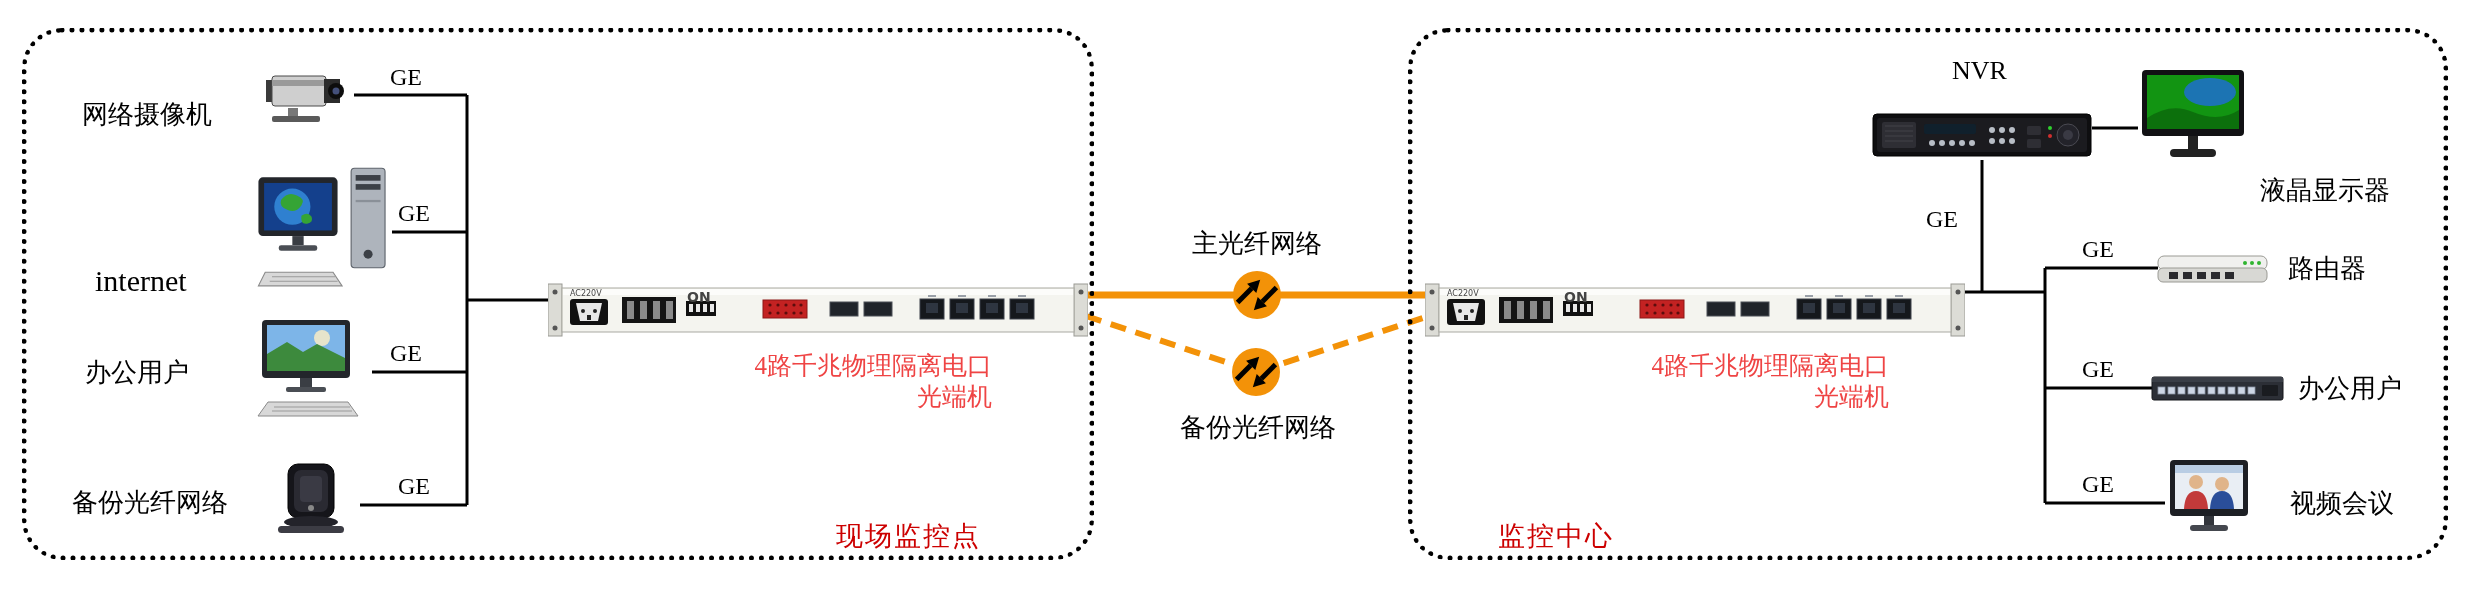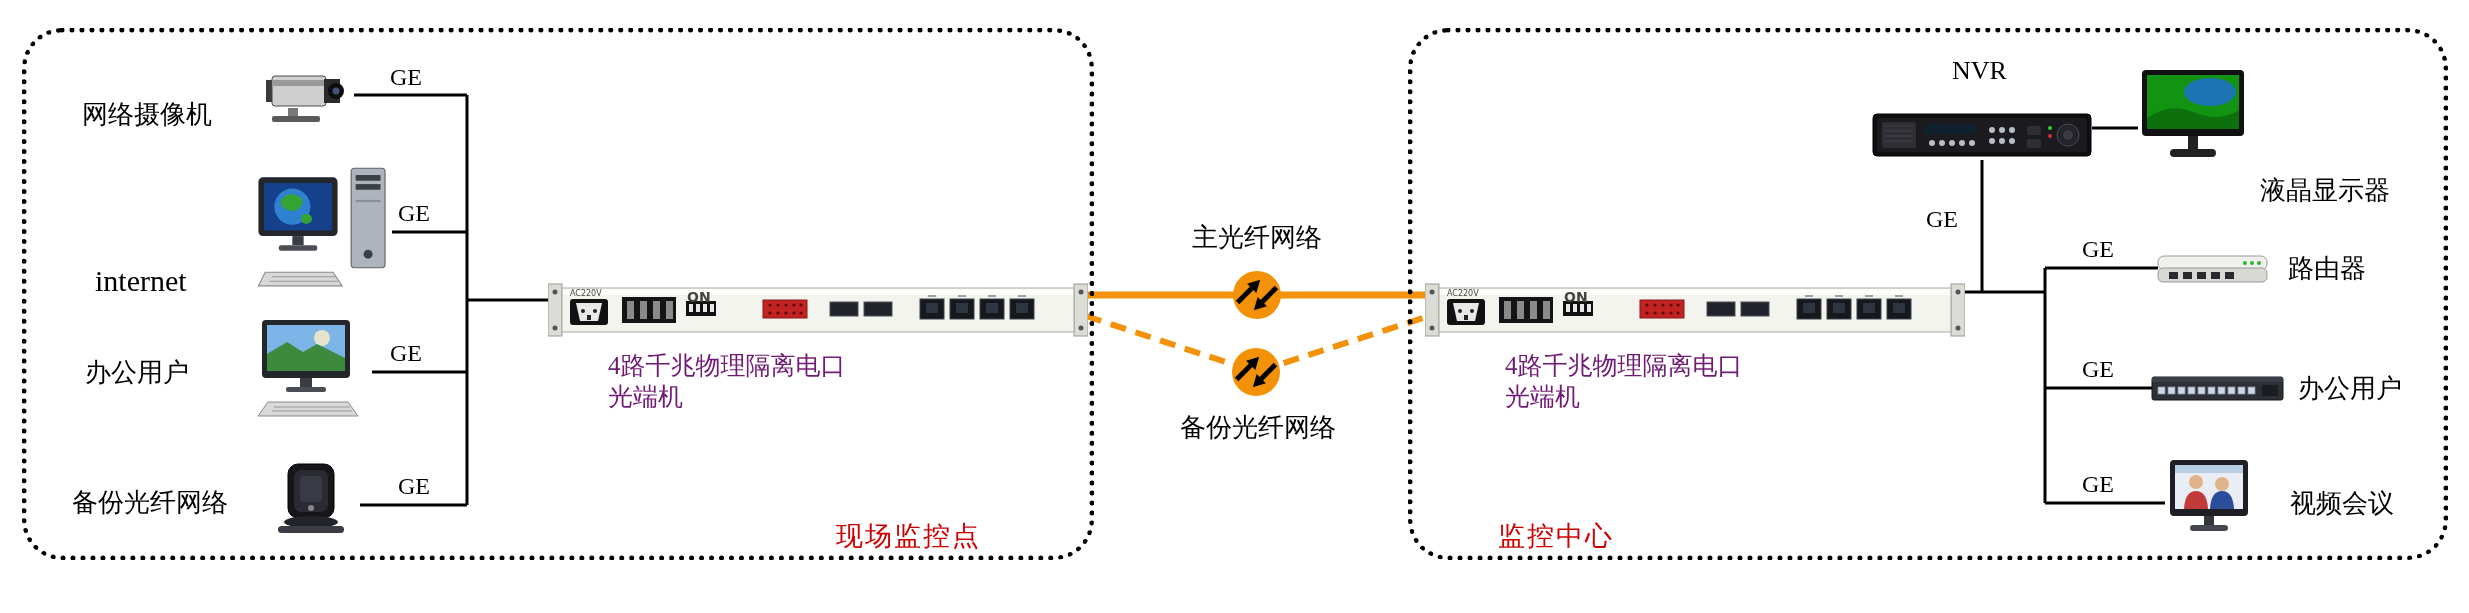--- a/index.html
+++ b/index.html
@@ -10,21 +10,21 @@
   }
   .abs { position:absolute; }
   .wires { position:absolute; left:0; top:0; }
   .region {
     position:absolute; border:5px dotted #000000; border-radius:40px; background:transparent;
   }
   .lbl { position:absolute; font-size:26px; color:#000; white-space:nowrap; line-height:1.15; }
   .lbl-internet { font-size:30px; }
   .ge { position:absolute; font-size:24px; color:#000; white-space:nowrap; }
   .region-lbl { position:absolute; font-size:27px; color:#cc0000; white-space:nowrap; letter-spacing:2px; }
-  .conv-lbl { position:absolute; text-align:left; font-size:25px; line-height:31px; color:#701a75; }
+  .conv-lbl { position:absolute; text-align:right; font-size:25px; line-height:31px; color:#ef4444; }
   .fiber-lbl { position:absolute; font-size:26px; color:#000; white-space:nowrap; }
   .tiny {
     position:absolute; color:#444; font-family:"DejaVu Sans","Liberation Sans",sans-serif;
     white-space:nowrap;
   }
   .tiny-on { font-size:14px; font-weight:bold; }
   .tiny-ac { font-size:8px; }
 </style>
 </head>
 <body>
@@ -298,21 +298,21 @@
   <span class="tiny tiny-ac" style="left:570px; top:289px;">AC220V</span>
   <span class="tiny tiny-on" style="left:687px; top:289px;">ON</span>
 
   <div class="conv-lbl" style="left:608px; top:350px; width:384px;">
     <div>4路千兆物理隔离电口</div>
     <div>光端机</div>
   </div>
 
   <span class="region-lbl" style="left:836px; top:518px;">现场监控点</span>
 
-  <span class="fiber-lbl" style="left:1192px; top:220px;font-family:Liberation Mono, monospace;">主光纤网络</span>
+  <span class="fiber-lbl" style="left:1192px; top:226px;font-family:Liberation Mono, monospace;">主光纤网络</span>
   <svg class="abs" style="left:1231px; top:269px;" width="52" height="52">
       <use href="#sym-coupler"></use>
     </svg>
   <svg class="abs" style="left:1230px; top:346px;" width="52" height="52">
       <use href="#sym-coupler"></use>
     </svg>
   <span class="fiber-lbl" style="left:1180px; top:410px;">备份光纤网络</span>
 
   <svg class="abs" style="left:1425px; top:283px;" width="540" height="54">
       <use href="#sym-conv"></use>

